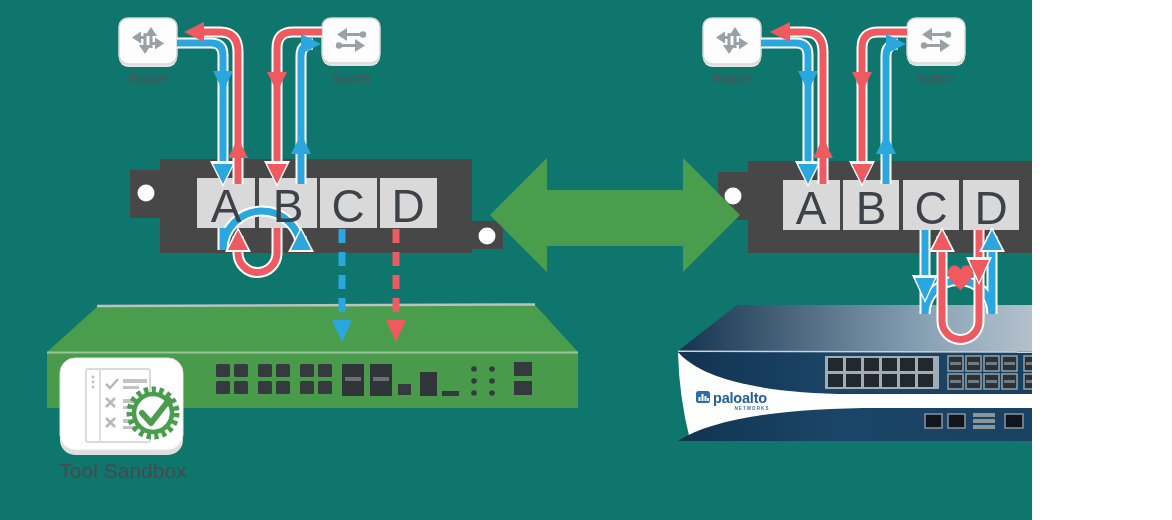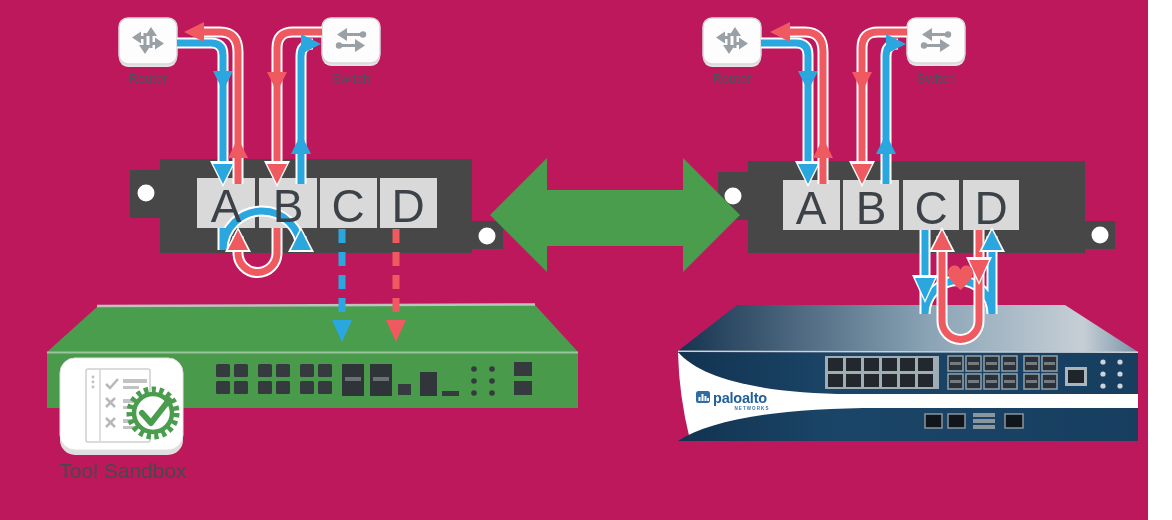--- a/index.html
+++ b/index.html
@@ -1,16 +1,16 @@
 <!DOCTYPE html>
 <html style="--blue: #2BA7E0; --red: #EE5A5F; --green: #4A9D4D; --green_front: #4A9A4C; --panel_gray: #474747; --port_gray: #D9D9D9; --port_letter: #3C4247; --label_gray: #4C5256; --icon_gray: #9AA1A6; --navy: #1A4365; --navy_dark: #133A5C; --logo_blue: #24619B;"><head>
 <meta charset="utf-8">
 <style>
   html,body{margin:0;padding:0;background:#fff;}
-  .stage{position:relative;width:1148px;height:520px;background:#be185d;overflow:hidden;
+  .stage{position:relative;width:1032px;height:520px;background:#0f766e;overflow:hidden;
          font-family:"Liberation Sans",sans-serif;}
   svg{display:block;}
   .case{fill:none;stroke:#fff;stroke-width:11;}
   .lb{fill:none;stroke:var(--blue);stroke-width:7;}
   .lr{fill:none;stroke:var(--red);stroke-width:7;}
   .dsh{stroke-dasharray:14 9;}
   .hb{fill:var(--blue);} .hr{fill:var(--red);} .hw{fill:#fff;}
   .panel{fill:var(--panel_gray);}
   .port{fill:var(--port_gray);}
   .portL{font:300 46px "Liberation Sans",sans-serif;fill:var(--port_letter);text-anchor:middle;}

